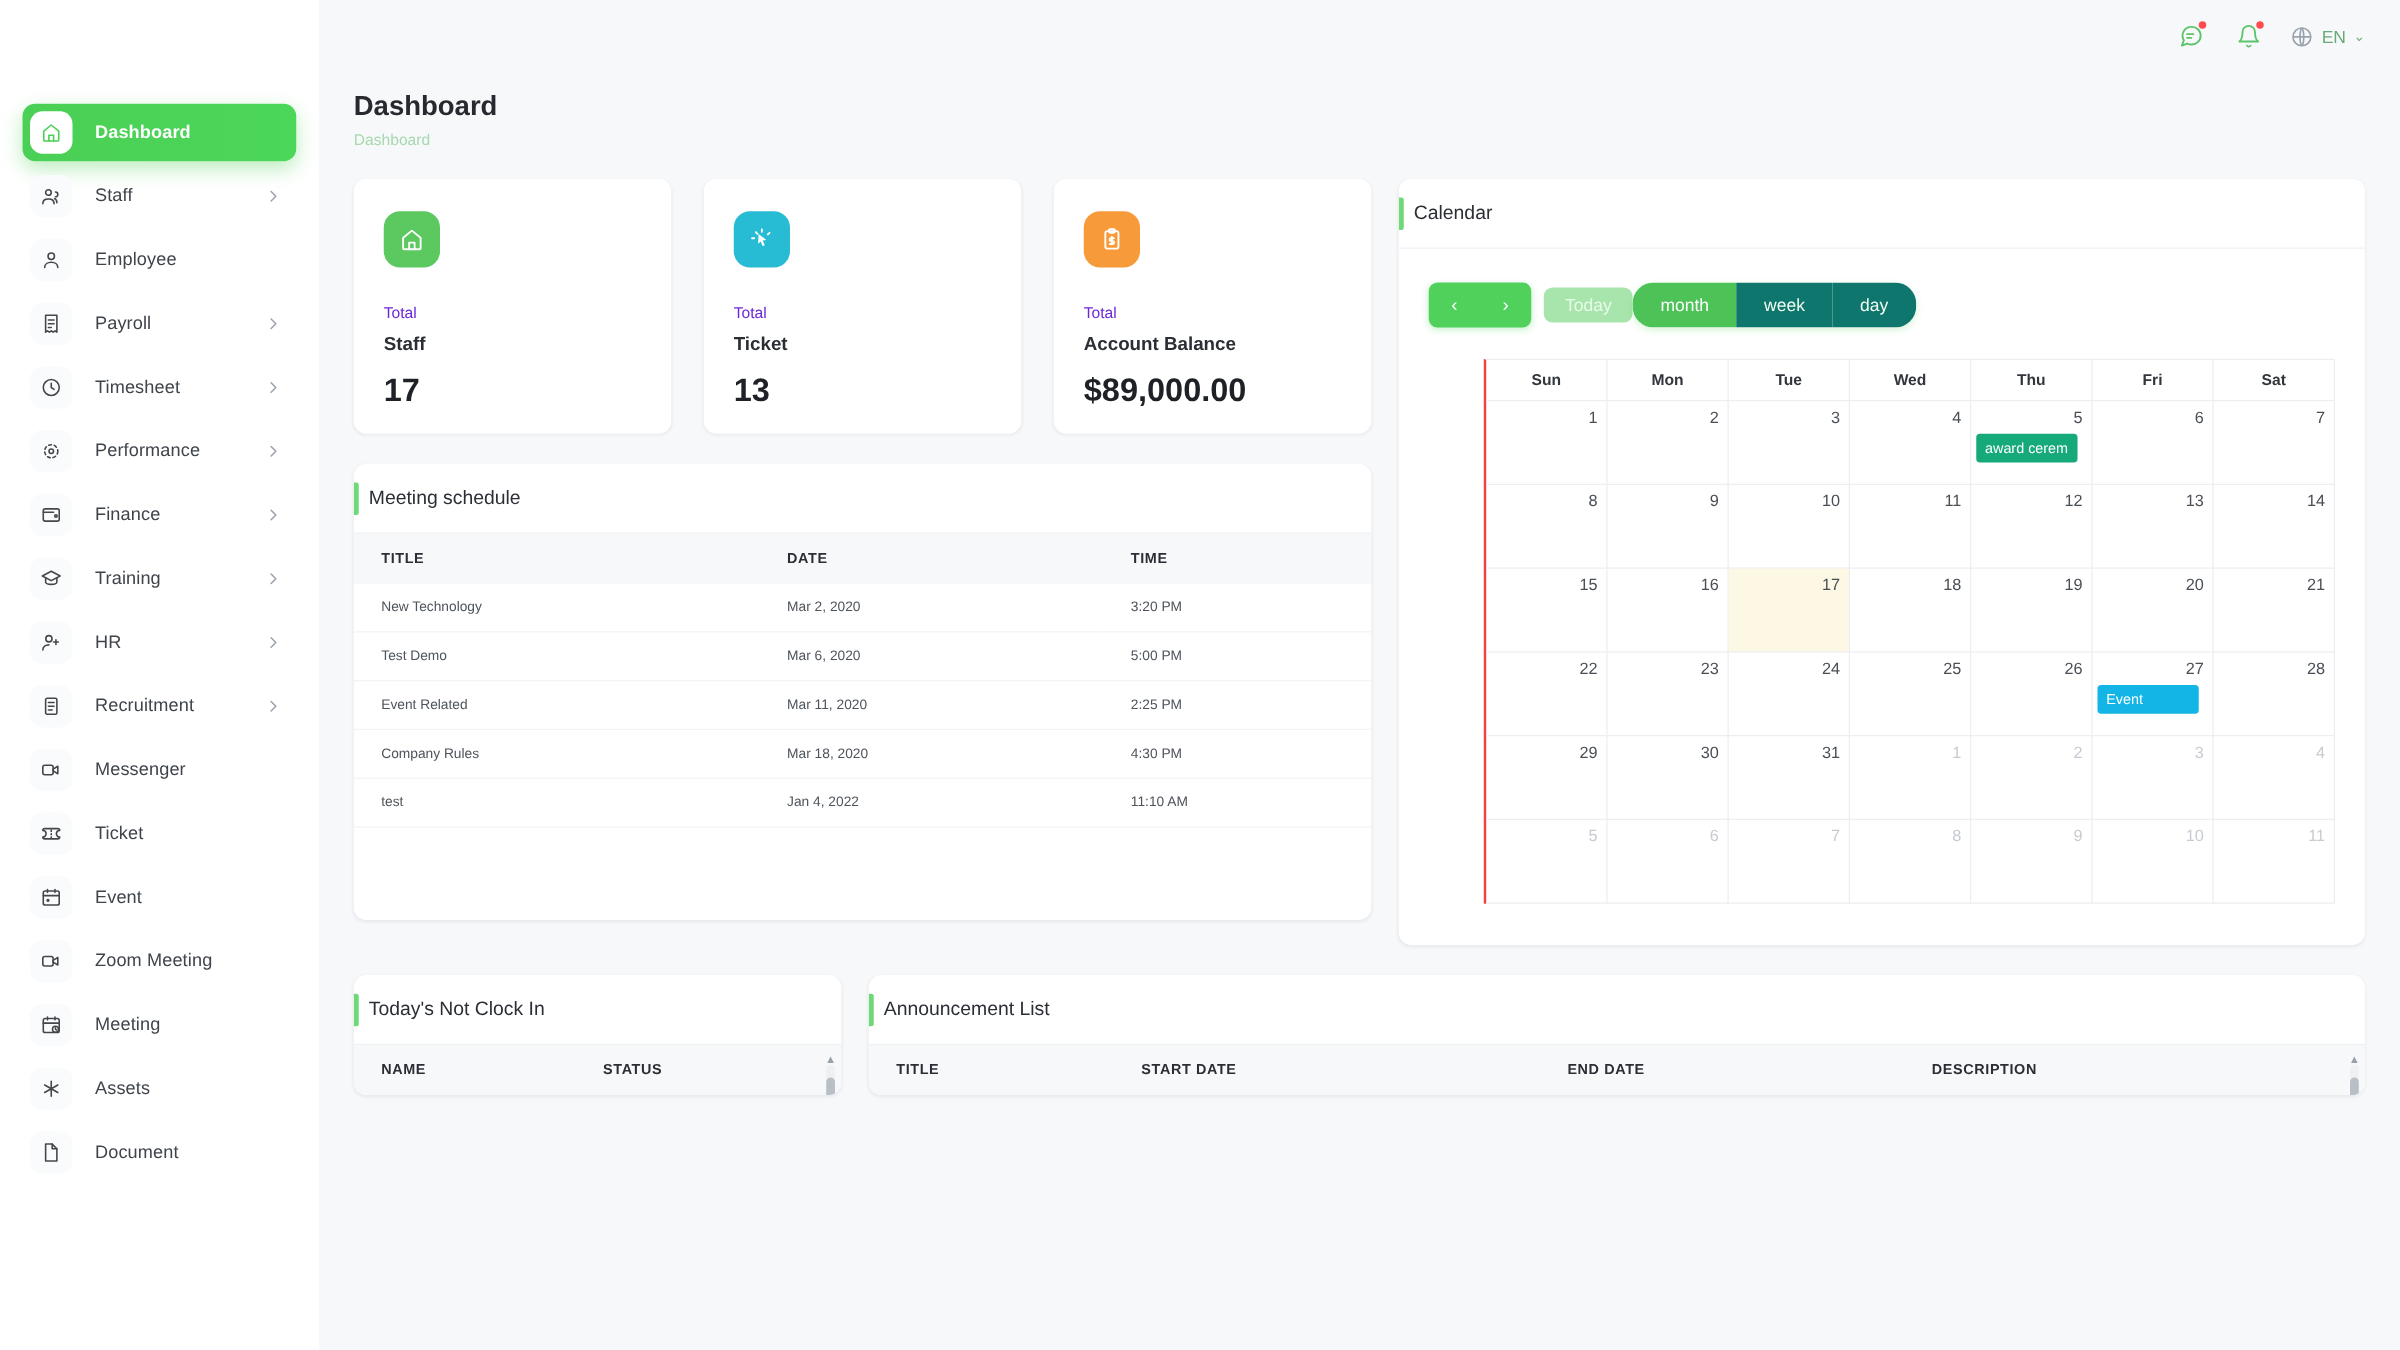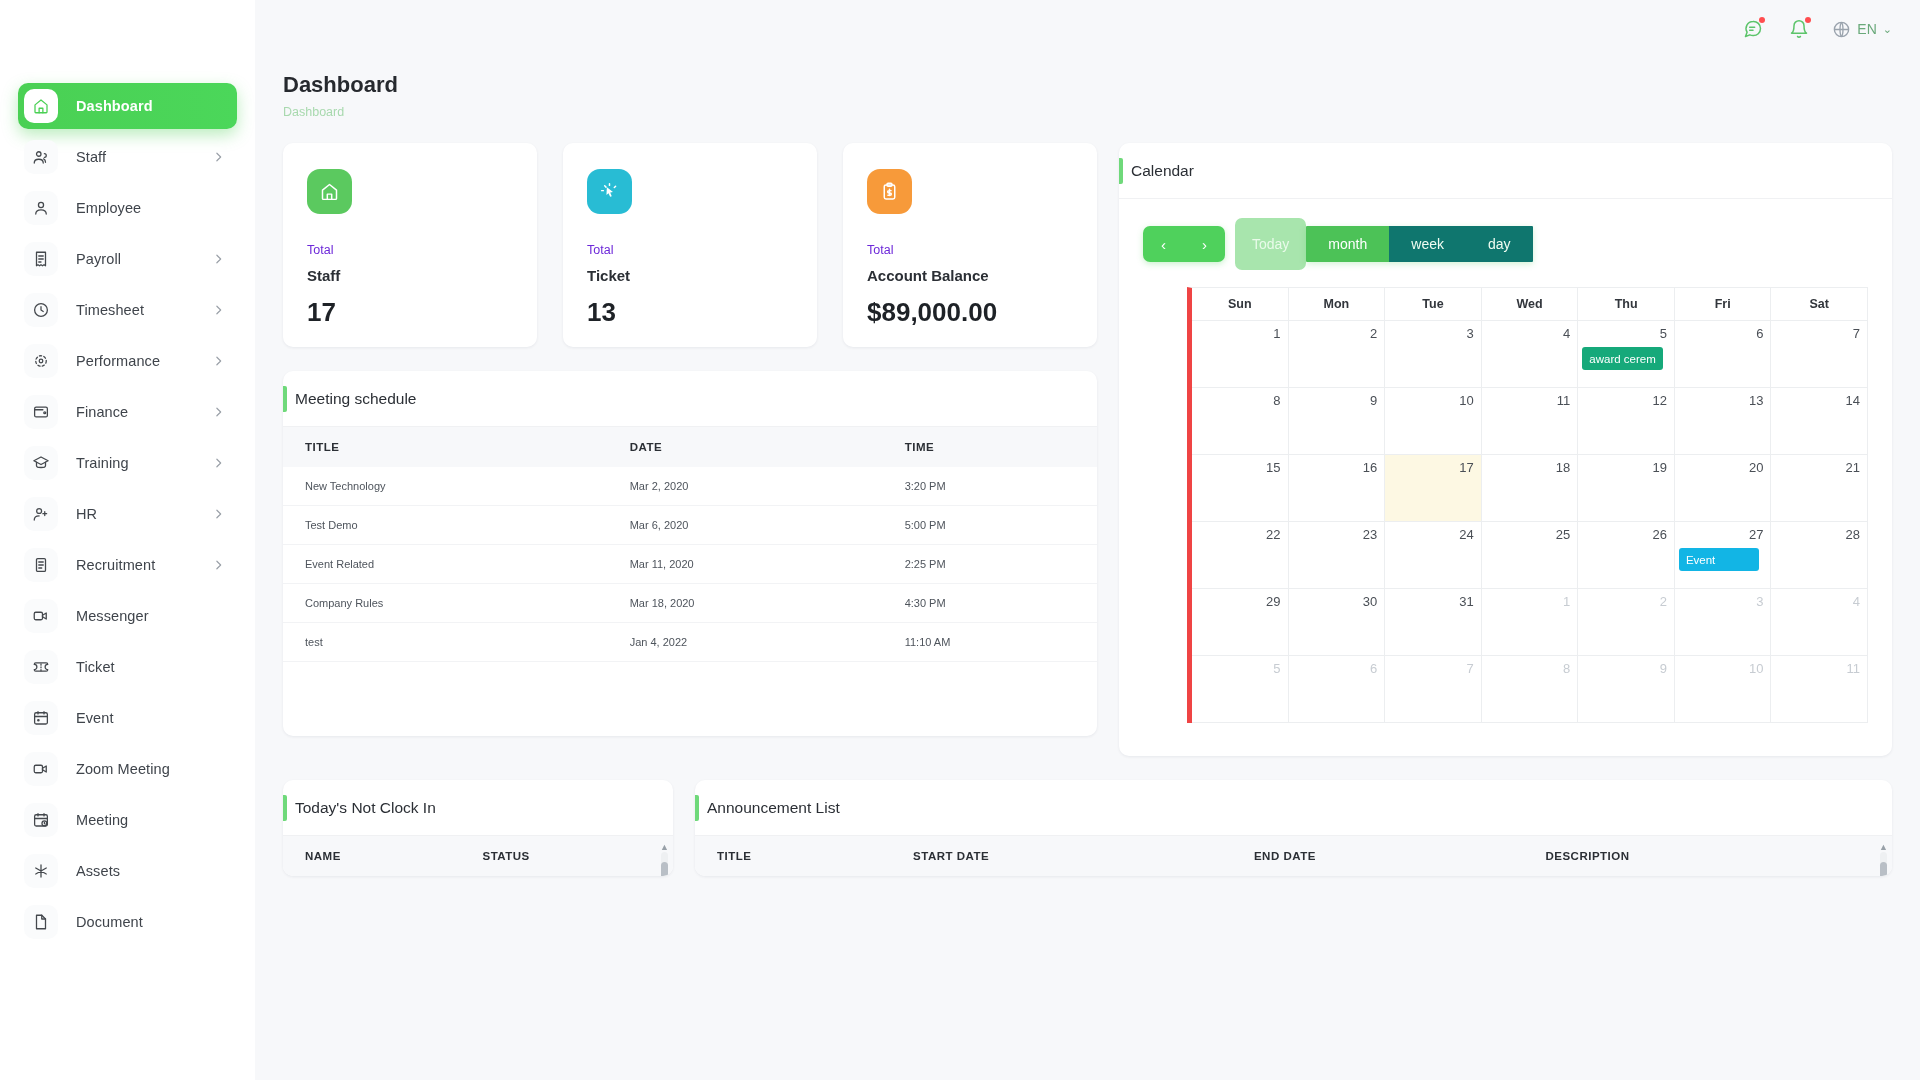--- a/index.html
+++ b/index.html
@@ -159,37 +159,37 @@
   .cal-toolbar { display: flex; align-items: center; height: 46px; }
   .nav-btns {
     display: flex; border-radius: 7px; overflow: hidden;
     background: #4fd15c; box-shadow: 0 2px 6px rgba(79,209,92,.3);
   }
   .nav-btns button {
     width: 41px; height: 36px; border: none; background: transparent;
     color: #fff; font-size: 15px; cursor: pointer;
   }
   .today-btn {
-    margin-left: 10px; height: 52px; padding: 0 17px;
+    margin-left: 10px; height: 28px; padding: 0 17px;
     border: none; border-radius: 7px;
     background: #a8e5ad; color: #e9fbea;
     font-size: 14px; cursor: pointer;
   }
   .cal-month {
     flex: 1; text-align: center;
     font-size: 22px; font-weight: bold; color: #1b1e22; letter-spacing: .4px;
   }
-  .view-btns { display: flex; border-radius: 1px; overflow: hidden; box-shadow: 0 2px 6px rgba(79,209,92,.25); }
+  .view-btns { display: flex; border-radius: 17px; overflow: hidden; box-shadow: 0 2px 6px rgba(79,209,92,.25); }
   .view-btns button {
     height: 36px; padding: 0 22px; border: none; cursor: pointer;
     background: #0f766e; color: #f1fdf2; font-size: 14px;
   }
   .view-btns button.on { background: #4cc257; color: #fff; }
 
-  .cal-grid { margin-top: 20px; border-top: 1px solid #eceef0; border-left: 5px solid #ef4444; margin-left: 44px; }
+  .cal-grid { margin-top: 20px; border-top: 1px solid #eceef0; border-left: 2px solid #ef4444; margin-left: 44px; }
   .cal-row { display: flex; }
   .cal-head-cell {
     flex: 1; text-align: center; padding: 9px 0;
     font-size: 12.5px; font-weight: bold; color: #32363c;
     border-right: 1px solid #eceef0; border-bottom: 1px solid #eceef0;
   }
   .cal-cell {
     flex: 1; height: 67px; position: relative;
     border-right: 1px solid #eceef0; border-bottom: 1px solid #eceef0;
     padding: 5px 7px 0 0;

